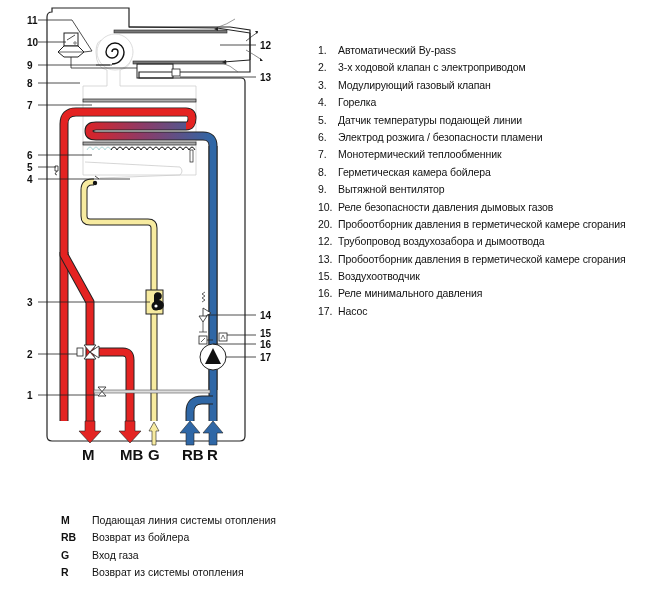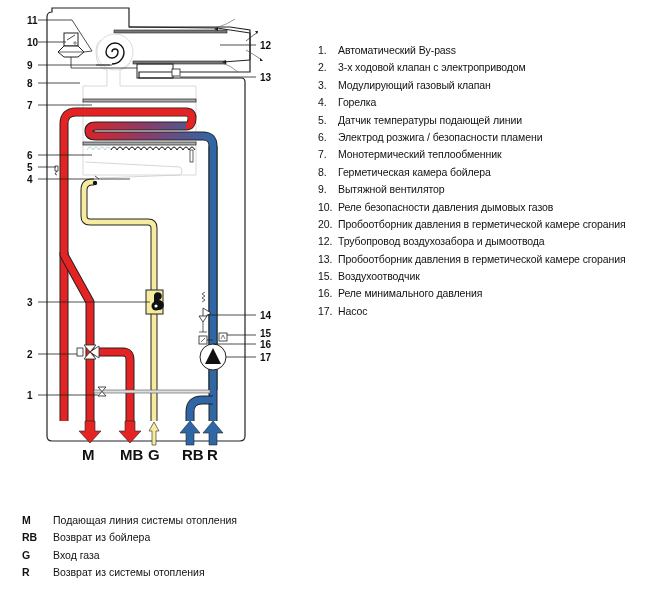--- a/index.html
+++ b/index.html
@@ -5,21 +5,21 @@
   html, body { margin: 0; padding: 0; background: #ffffff; }
   body { width: 661px; height: 602px; position: relative; overflow: hidden;
          font-family: "Liberation Sans", sans-serif; color: #111; }
   #diagram { position: absolute; left: 0; top: 0; width: 300px; height: 470px; }
   .callout { font-family: "Liberation Sans", sans-serif; font-weight: bold; font-size: 10px; fill: #111; }
   .port-label { font-family: "Liberation Sans", sans-serif; font-weight: bold; font-size: 15px; fill: #111; }
   .legend { position: absolute; left: 318px; top: 42px; margin: 0; padding: 0; list-style: none; }
   .legend li { height: 17.4px; font-size: 10.5px; line-height: 17.4px; white-space: nowrap; letter-spacing: -0.1px; }
   .legend .num { display: inline-block; width: 20px; }
   .ports { position: absolute; left: 22px; top: 512px; margin: 0; padding: 0; list-style: none; }
-  .ports li { height: 17.4px; font-size: 10.5px; line-height: 17.4px; white-space: nowrap; }
+  .ports li { height: 17.4px; font-size: 10.5px; line-height: 17.4px; white-space: nowrap; margin-left: 39px; }
   .ports .code { display: inline-block; width: 31px; font-weight: bold; }
 </style>
 </head>
 <body>
 
 <svg id="diagram" viewBox="0 0 300 470" width="300" height="470">
   <defs>
     <linearGradient id="hxGrad" x1="0" y1="0" x2="1" y2="0">
       <stop offset="0" stop-color="#d8242a"></stop>
       <stop offset="0.45" stop-color="#8a3c6a"></stop>

